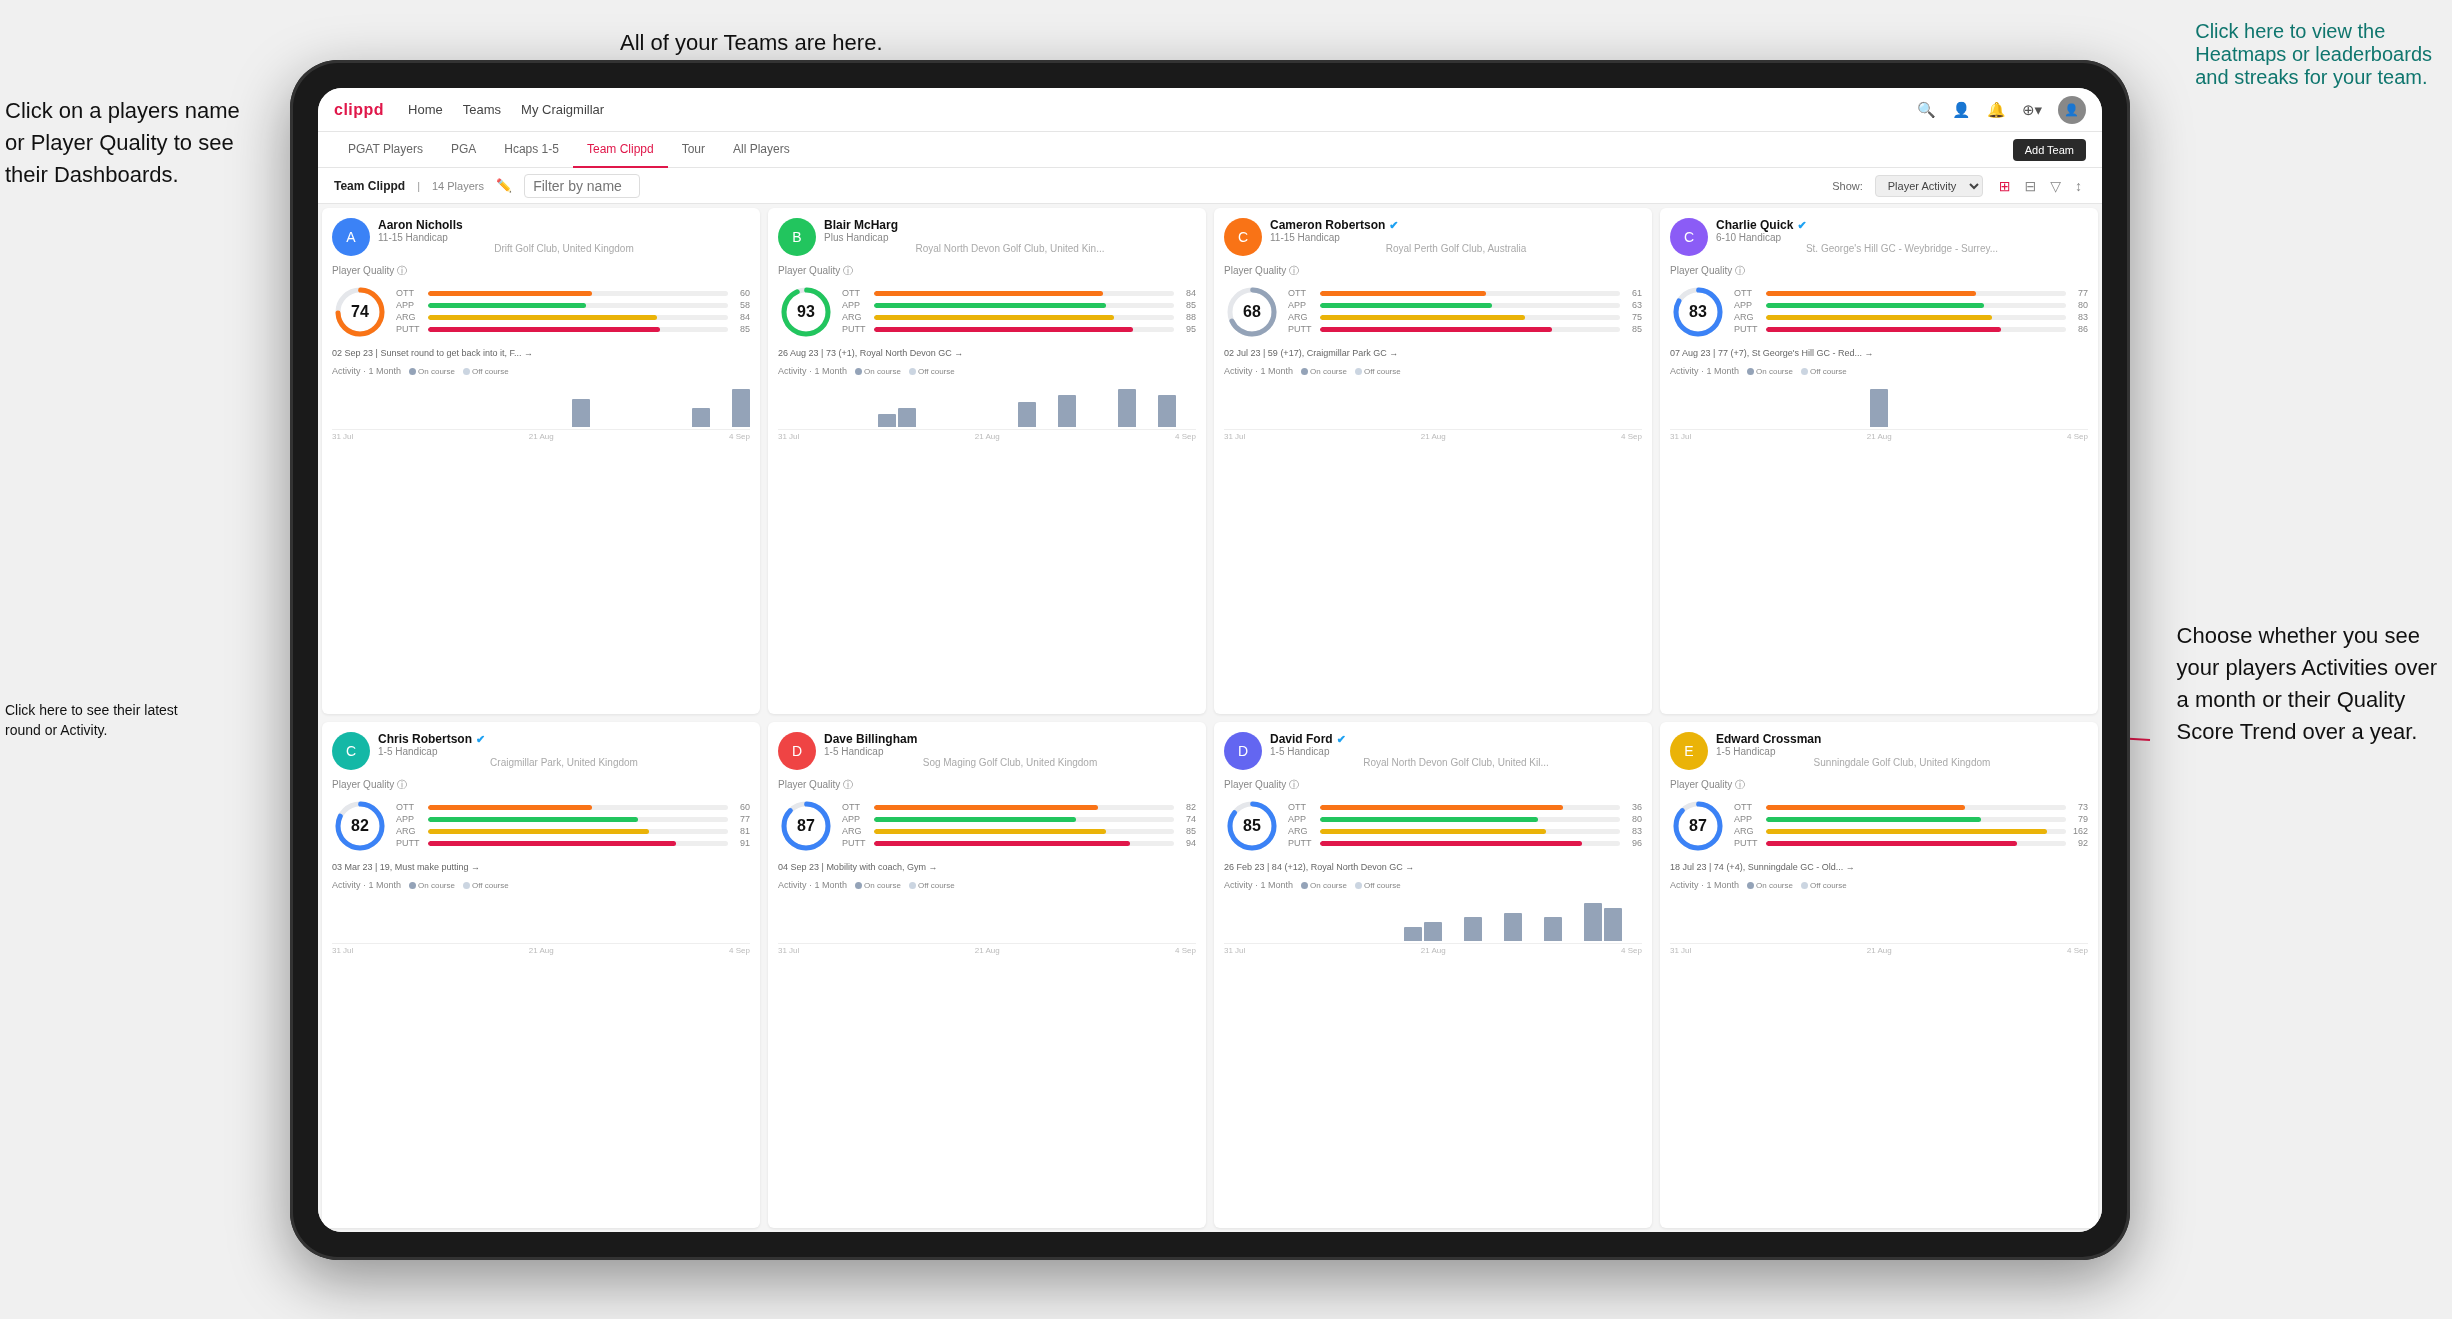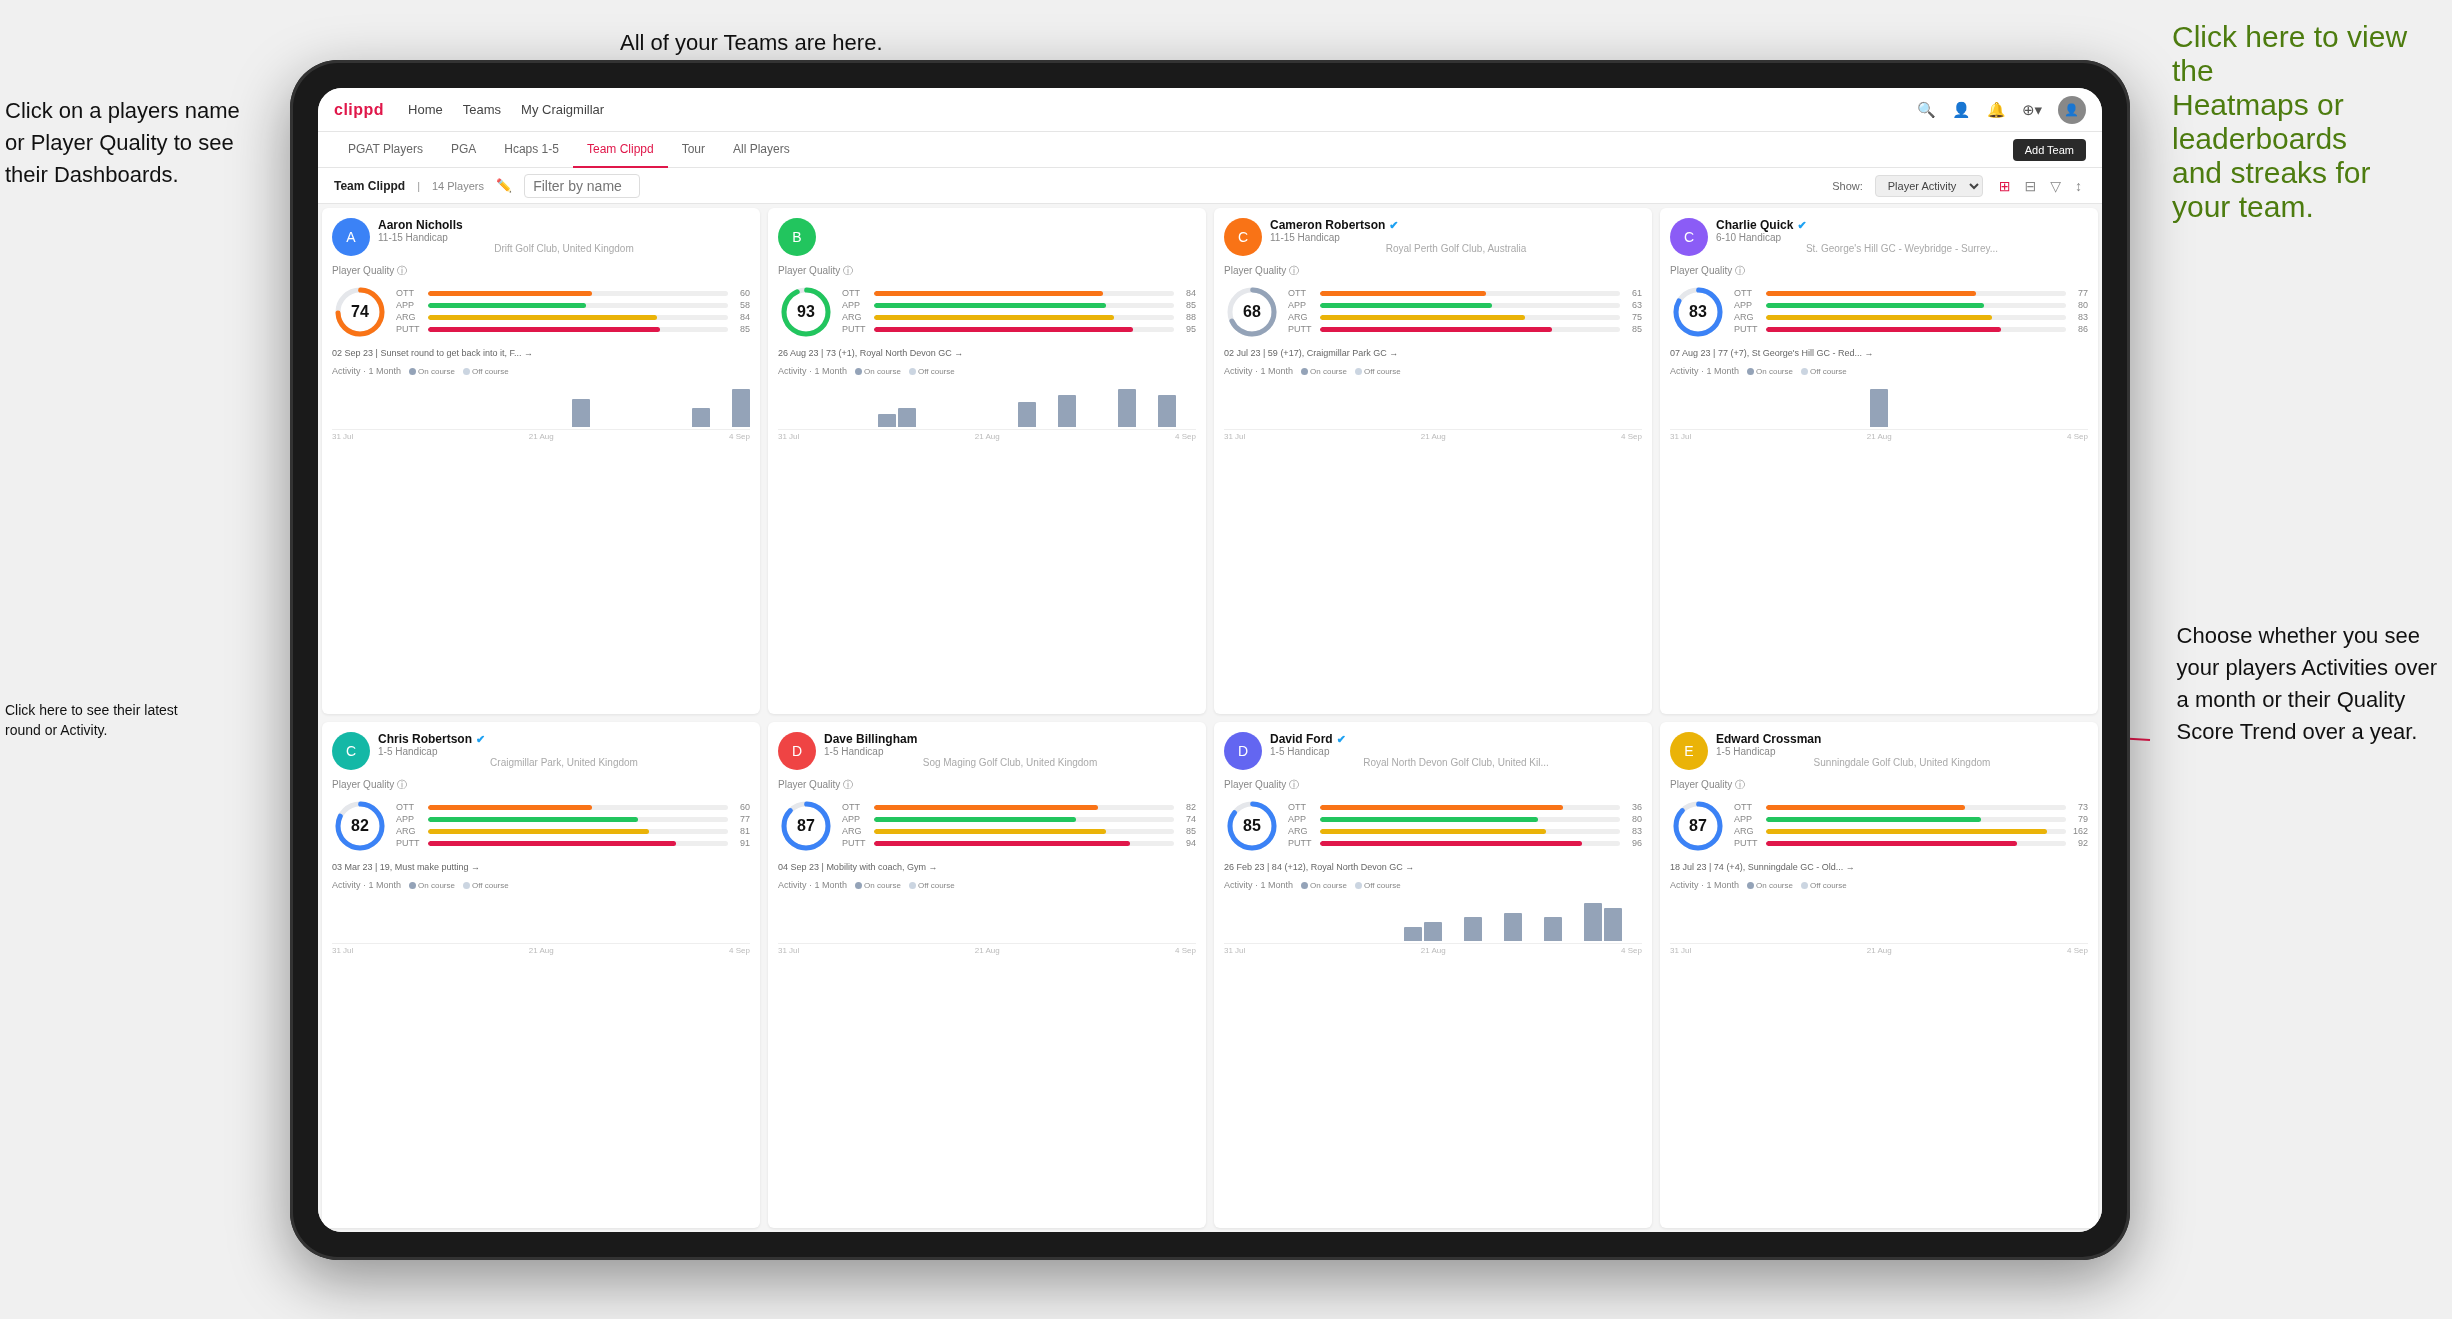--- a/index.html
+++ b/index.html
@@ -360,22 +360,22 @@
       font-size: 22px;
       color: #111;
       text-align: center;
     }
 
     
     .right-top-annotation {
       position: absolute;
       top: 20px;
       right: 20px;
-      font-size: 30px;
-      color: #4d7c0f;
+      font-size: 20px;
+      color: #0f766e;
       text-align: left;
       max-width: 260px;
     }
 
     .left-annotation-1 {
       position: absolute;
       left: 5px;
       top: 95px;
       font-size: 22px;
       color: #111;
@@ -575,20 +575,25 @@
     <div class="chart-dates">
               <span class="chart-date">31 Jul</span>
               <span class="chart-date">21 Aug</span>
               <span class="chart-date">4 Sep</span>
             </div>
     </div>
   </div>
         <div class="player-card">
     <div class="card-header">
       <div class="player-avatar av-green">B</div>
+      <div class="player-info">
+        <div class="player-name">Blair McHarg</div>
+        <div class="player-handicap">Plus Handicap</div>
+        <div class="player-club">Royal North Devon Golf Club, United Kin...</div>
+      </div>
     </div>
     <div class="quality-label">Player Quality ⓘ</div>
     <div class="quality-section">
       <div class="quality-circle-container">
         <div class="quality-circle"><svg width="56" height="56" viewBox="0 0 56 56">
     <circle cx="28" cy="28" r="22" fill="none" stroke="#e5e7eb" stroke-width="5"></circle>
     <circle cx="28" cy="28" r="22" fill="none" stroke="#22c55e" stroke-width="5" stroke-dasharray="128.55397138489434 9.676105373056544" stroke-dashoffset="34.55751918948772" stroke-linecap="round"></circle>
   </svg></div>
         <div class="quality-number">93</div>
       </div>

